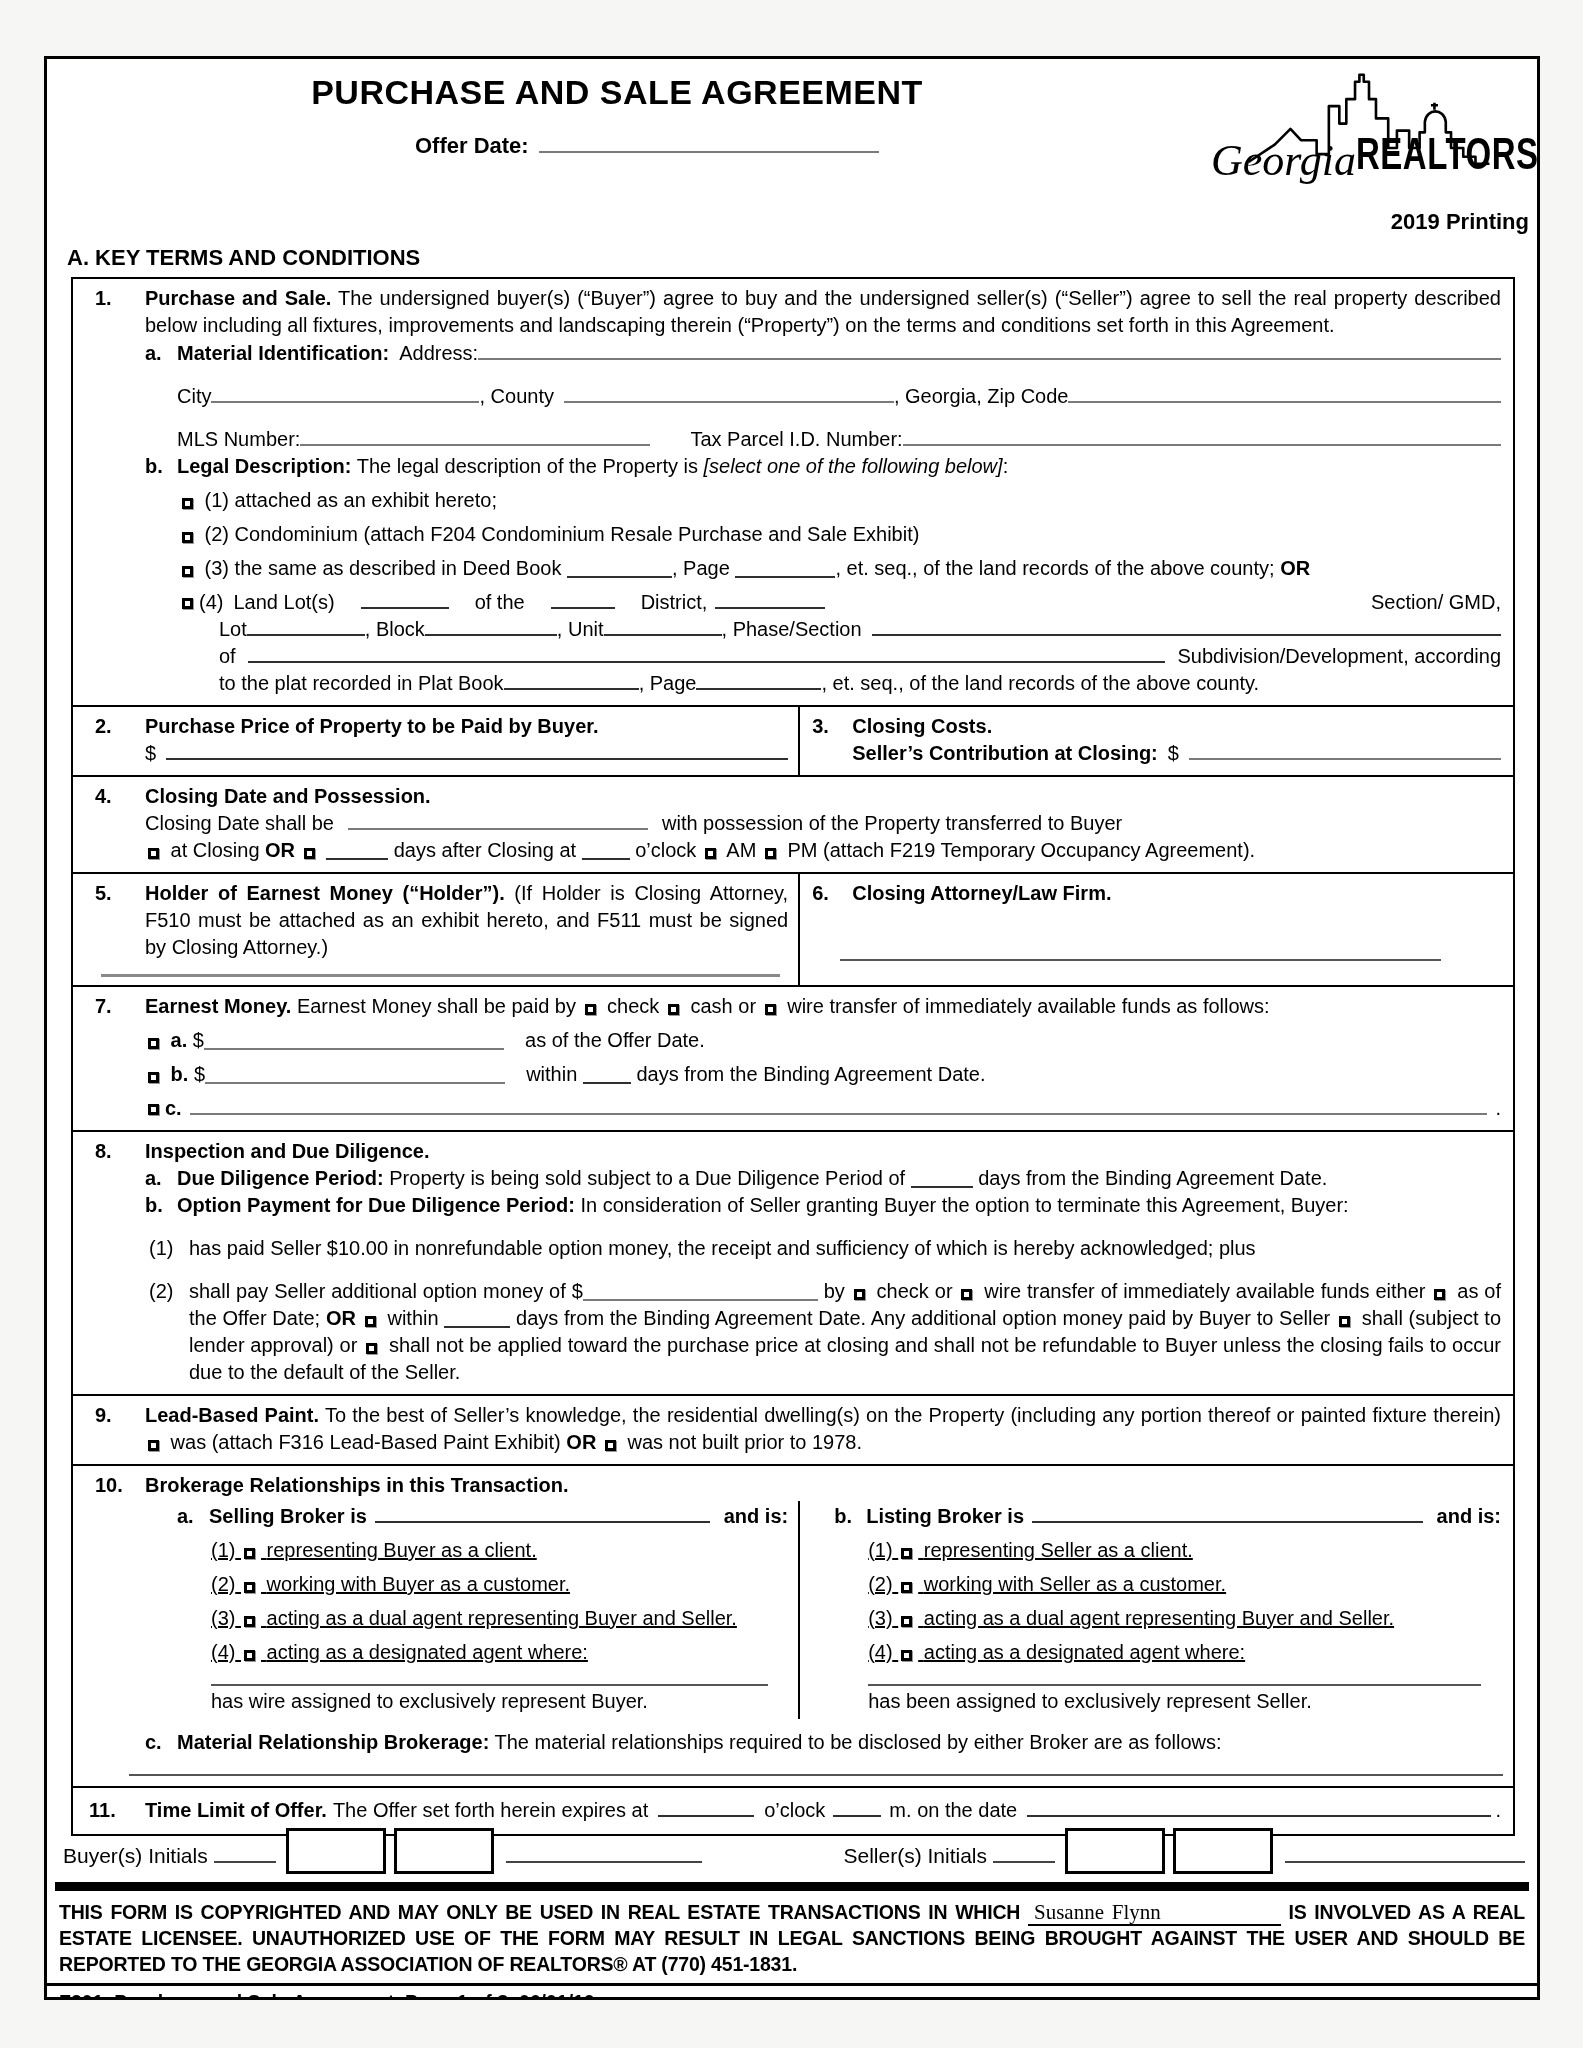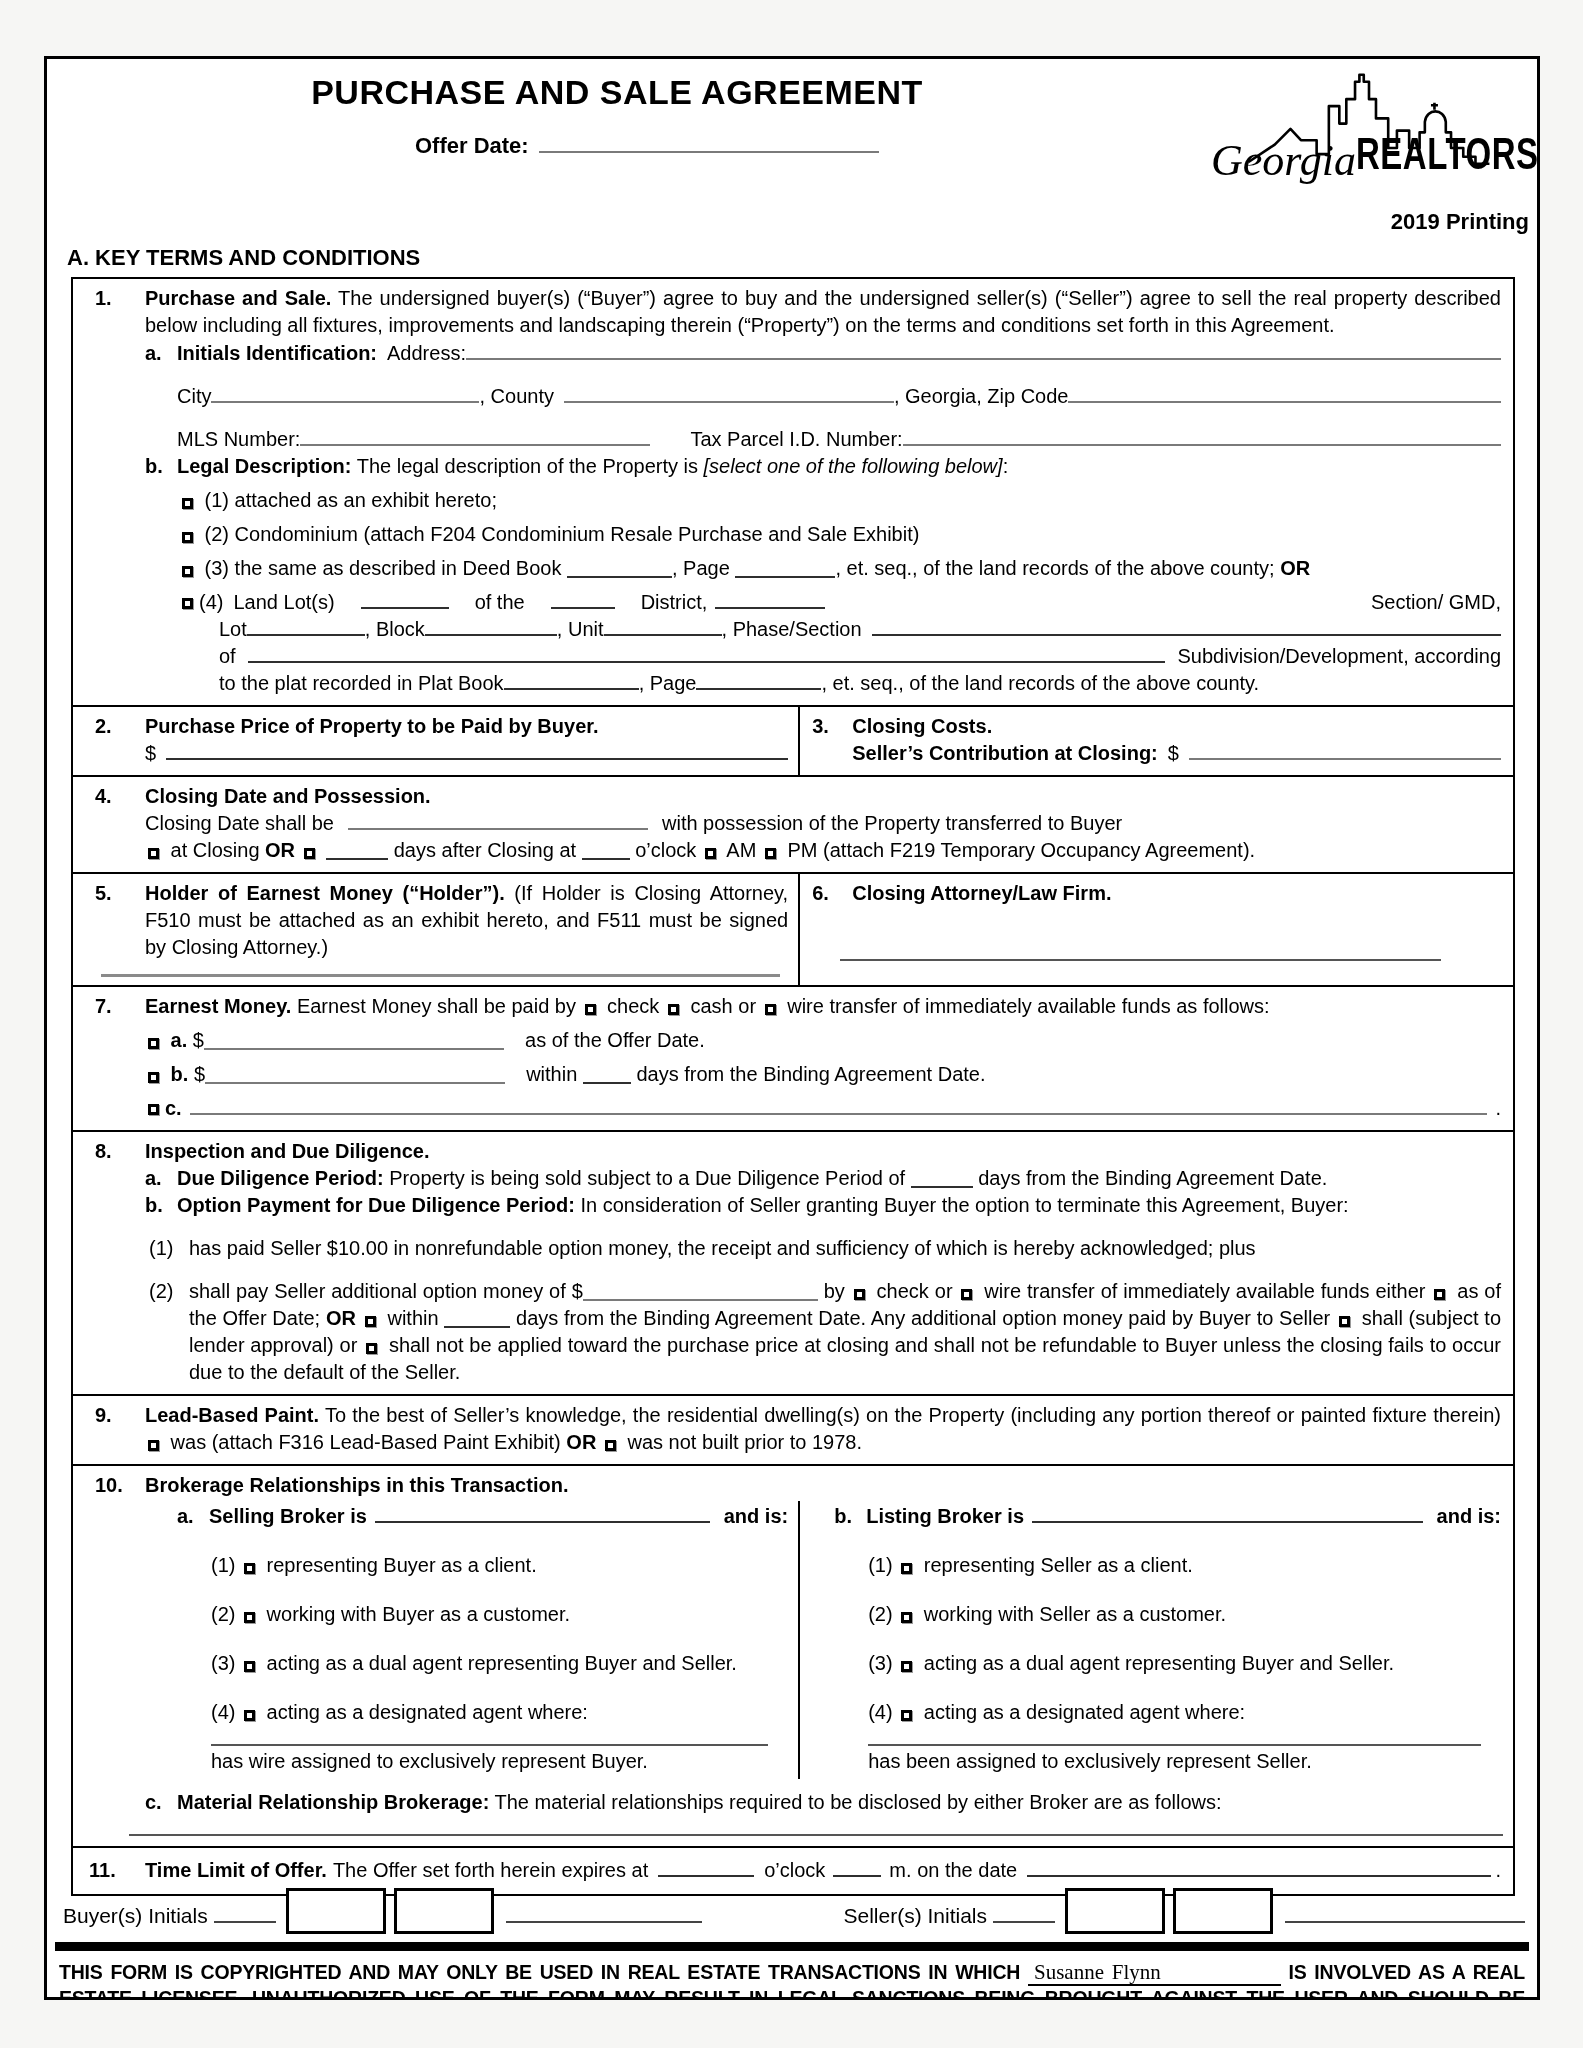--- a/index.html
+++ b/index.html
@@ -49,21 +49,21 @@
   .blk { border-bottom-color:#2f2f2f; }
   .fl { flex:1; }
   .fline { display:flex; align-items:baseline; }
   .fline > * { white-space:nowrap; }
   .gap { display:inline-block; width:10px; }
 
   .cb { display:inline-block; width:11px; height:11px; border:3px solid #000; background:#fff;
         margin:0 6px 0 3px; vertical-align:-2px; box-shadow:1px 1px 0 #9a9a9a; }
 
   .opt { margin-top:7px; }
-  .bopt { margin-top:22px; padding-left:34px; }
+  .bopt { margin-top:7px; padding-left:34px;text-decoration:underline; }
 
   
   .hline5 { margin:10px 8px 0 0; border-bottom:3px solid #8a8a8a; height:6px; }
   .hline6 { margin:48px 60px 0 40px; border-bottom:2px solid #555; height:6px; }
 
   
   .bk-head { display:flex; align-items:baseline; margin-top:2px; }
   .bk-head .bl { flex:1; margin:0 14px 0 8px; }
   .assign-line { margin:16px 20px 0 34px; border-bottom:2px solid #555; height:4px; }
   .assigned { padding-left:34px; margin-top:2px; }
@@ -118,21 +118,21 @@
 
     <div class="row first">
       <div class="item just">
         <span class="inum">1.</span>
         <span class="b">Purchase and Sale.</span>
         <span>The undersigned buyer(s) (“Buyer”) agree to buy and the undersigned seller(s) (“Seller”) agree to sell the real property described below including all fixtures, improvements and landscaping therein (“Property”) on the terms and conditions set forth in this Agreement.</span>
       </div>
       <div class="item" style="margin-top:1px;">
         <div class="sub fline">
           <span class="snum">a.</span>
-          <span class="b">Initials Identification:</span>
+          <span class="b">Material Identification:</span>
           <span class="gap"></span>
           <span>Address:</span>
           <span class="bl fl"></span>
         </div>
         <div class="sub ind fline" style="padding-left:32px;">
           <span>City</span>
           <span class="bl" style="width:268px;"></span>
           <span>, County</span>
           <span class="gap"></span>
           <span class="bl" style="width:330px;"></span>

